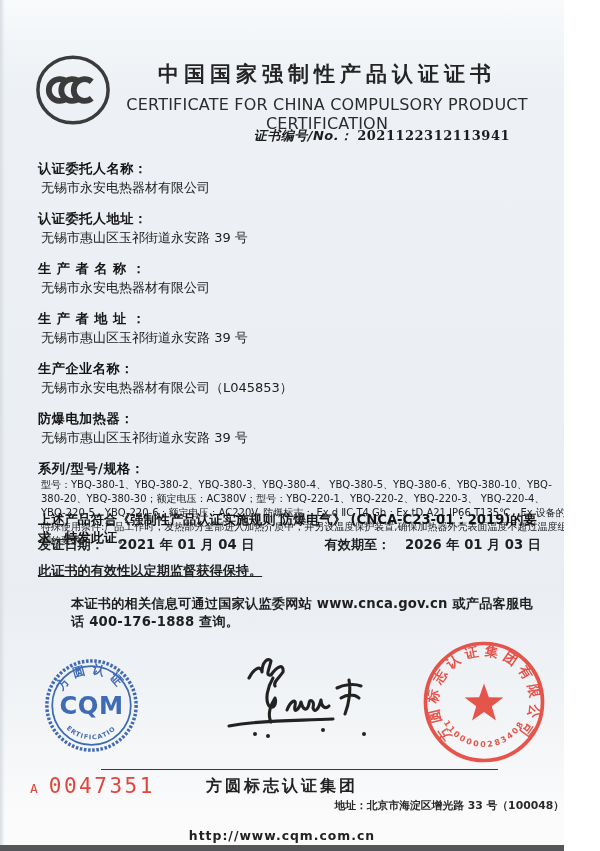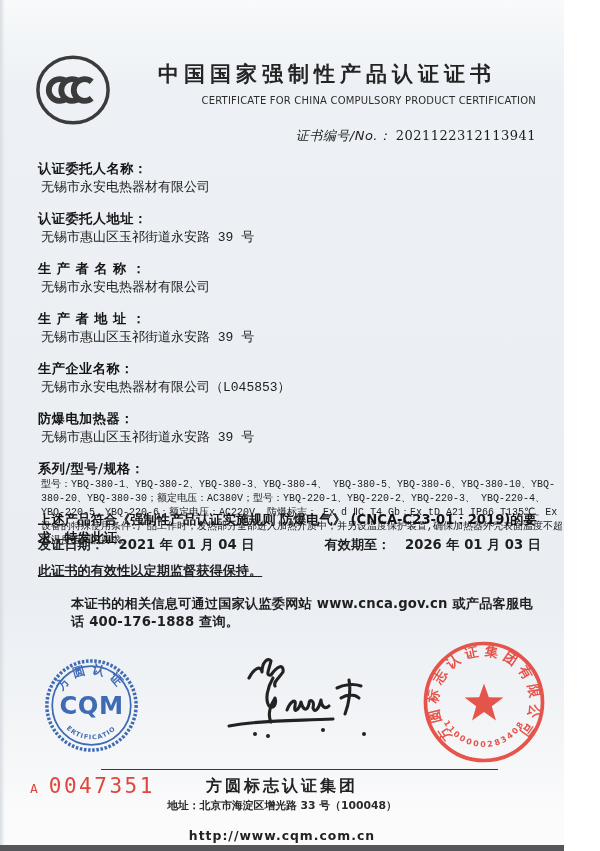--- a/index.html
+++ b/index.html
@@ -6,44 +6,44 @@
   body{background:#ffffff;}
   #page{
     position:relative;width:564px;height:851px;overflow:hidden;
     background:linear-gradient(180deg,#f8fafb 0%,#edf1f5 10%,#eaeef3 70%,#f3f5f7 86%,#fbfbfc 96%,#fbfbfc 100%);
     font-family:"DejaVu Sans",sans-serif;color:#1f1f1f;
   }
   
   .ccc-logo{position:absolute;left:34px;top:52px;width:78px;height:76px;}
   .header-block{position:absolute;left:118px;right:28px;top:60px;text-align:center;}
   .title-cn{font-size:21px;font-weight:bold;letter-spacing:5px;color:#242424;}
-  .title-en{font-size:10px;margin-top:7px;letter-spacing:0.2px;color:#2b2b2b;text-align:right;}
-  .cert-no-line{position:absolute;top:127px;right:28px;font-size:13px;font-weight:normal;color:#1c1c1c;}
+  .title-en{font-size:16px;margin-top:7px;letter-spacing:0.2px;color:#2b2b2b;}
+  .cert-no-line{position:absolute;top:127px;right:54px;font-size:13px;font-weight:bold;color:#1c1c1c;}
   .cert-no-label{font-style:italic;letter-spacing:0.5px;}
   .cert-no-value{font-family:"DejaVu Serif",serif;letter-spacing:0.5px;}
   
   .fields{position:absolute;left:38px;top:159px;width:530px;}
   .field-row{display:flex;align-items:flex-start;margin-bottom:12px;flex-direction:column;}
   .field-label{flex:none;width:108px;font-weight:bold;font-size:13.2px;line-height:19px;color:#141414;letter-spacing:0.5px;white-space:pre;}
-  .field-value{flex:1;font-size:13px;line-height:19px;padding-left:3px;color:#202020;font-family:Liberation Mono, monospace;}
+  .field-value{flex:1;font-size:13px;line-height:19px;padding-left:3px;color:#202020;}
   .field-row.specs .field-value{font-size:10px;line-height:14px;}
   
   .statement{position:absolute;left:38px;right:26px;top:511px;font-size:13.2px;font-weight:bold;color:#141414;}
   .dates-row{position:absolute;left:38px;right:23px;top:536px;display:flex;justify-content:space-between;font-size:13.2px;font-weight:bold;}
   .date-val{margin-left:10px;font-weight:bold;}
   .note-maintain{position:absolute;left:38px;top:562px;font-size:13.2px;font-weight:bold;text-decoration:underline;}
   .note-query{position:absolute;left:30px;right:26px;top:595px;font-size:13.2px;font-weight:bold;letter-spacing:0.2px;margin-left:41px;}
   
   .cqm-logo{position:absolute;left:43px;top:657px;width:97px;height:97px;}
   .signature{position:absolute;left:221px;top:648px;width:156px;height:100px;}
   .red-seal{position:absolute;left:419px;top:637px;width:130px;height:130px;opacity:0.92;}
   .divider{position:absolute;left:101px;top:769px;width:397px;border-top:1.6px solid #3a3a3a;}
   
   .footer-org{position:absolute;left:0;right:0;top:776px;text-align:center;font-size:16px;font-weight:bold;letter-spacing:3px;color:#222;}
-  .footer-address{position:absolute;left:0;right:0;top:799px;text-align:center;font-size:10.8px;font-weight:bold;color:#2a2a2a;}
+  .footer-address{position:absolute;left:0;right:0;top:799px;text-align:right;font-size:10.8px;font-weight:bold;color:#2a2a2a;}
   .footer-website{position:absolute;left:0;right:0;top:828px;text-align:center;font-size:12.4px;font-weight:bold;letter-spacing:1px;color:#222;}
   .doc-serial{position:absolute;left:30px;top:774px;color:#e0463b;font-family:"DejaVu Sans Mono",monospace;}
   .doc-serial .prefix{font-size:13px;margin-right:10px;letter-spacing:1px;}
   .doc-serial .digits{font-size:21px;letter-spacing:2.5px;}
   .bottom-band{position:absolute;left:0;right:0;bottom:0;height:6px;background:#54565a;}
   .left-shade{position:absolute;left:0;top:0;bottom:0;width:5px;background:linear-gradient(90deg,#d8dde2,rgba(216,221,226,0));}
 </style>
 </head>
 <body>
 

